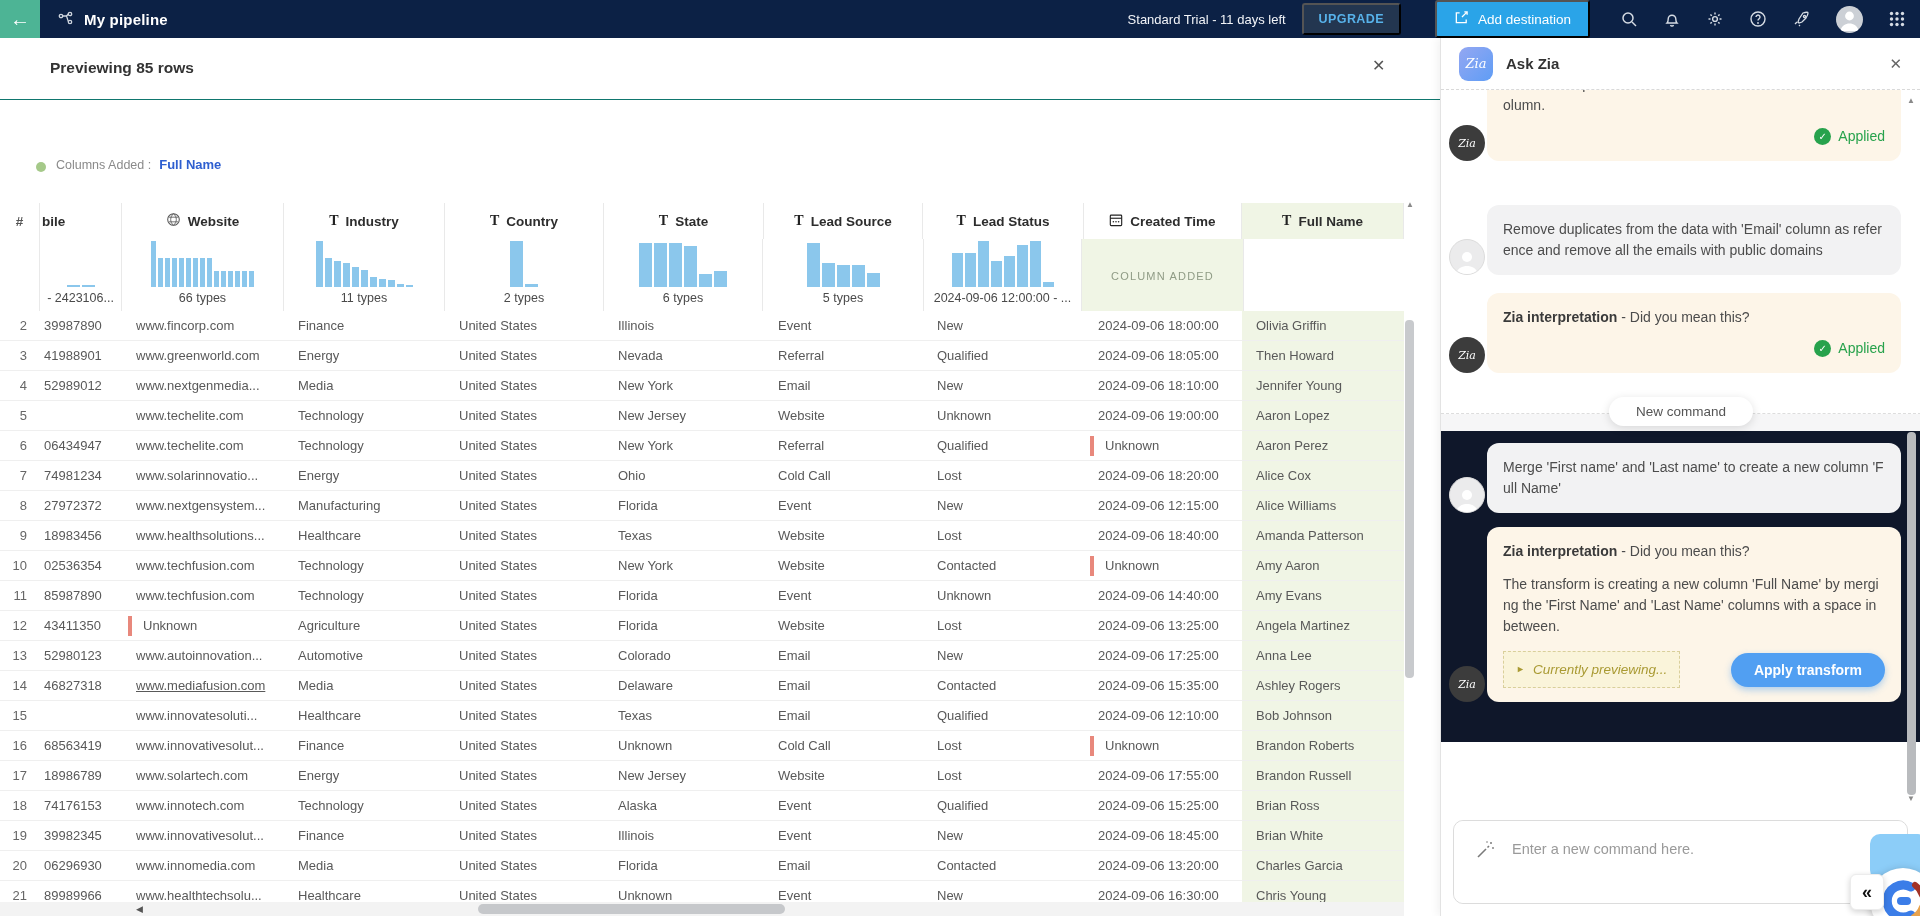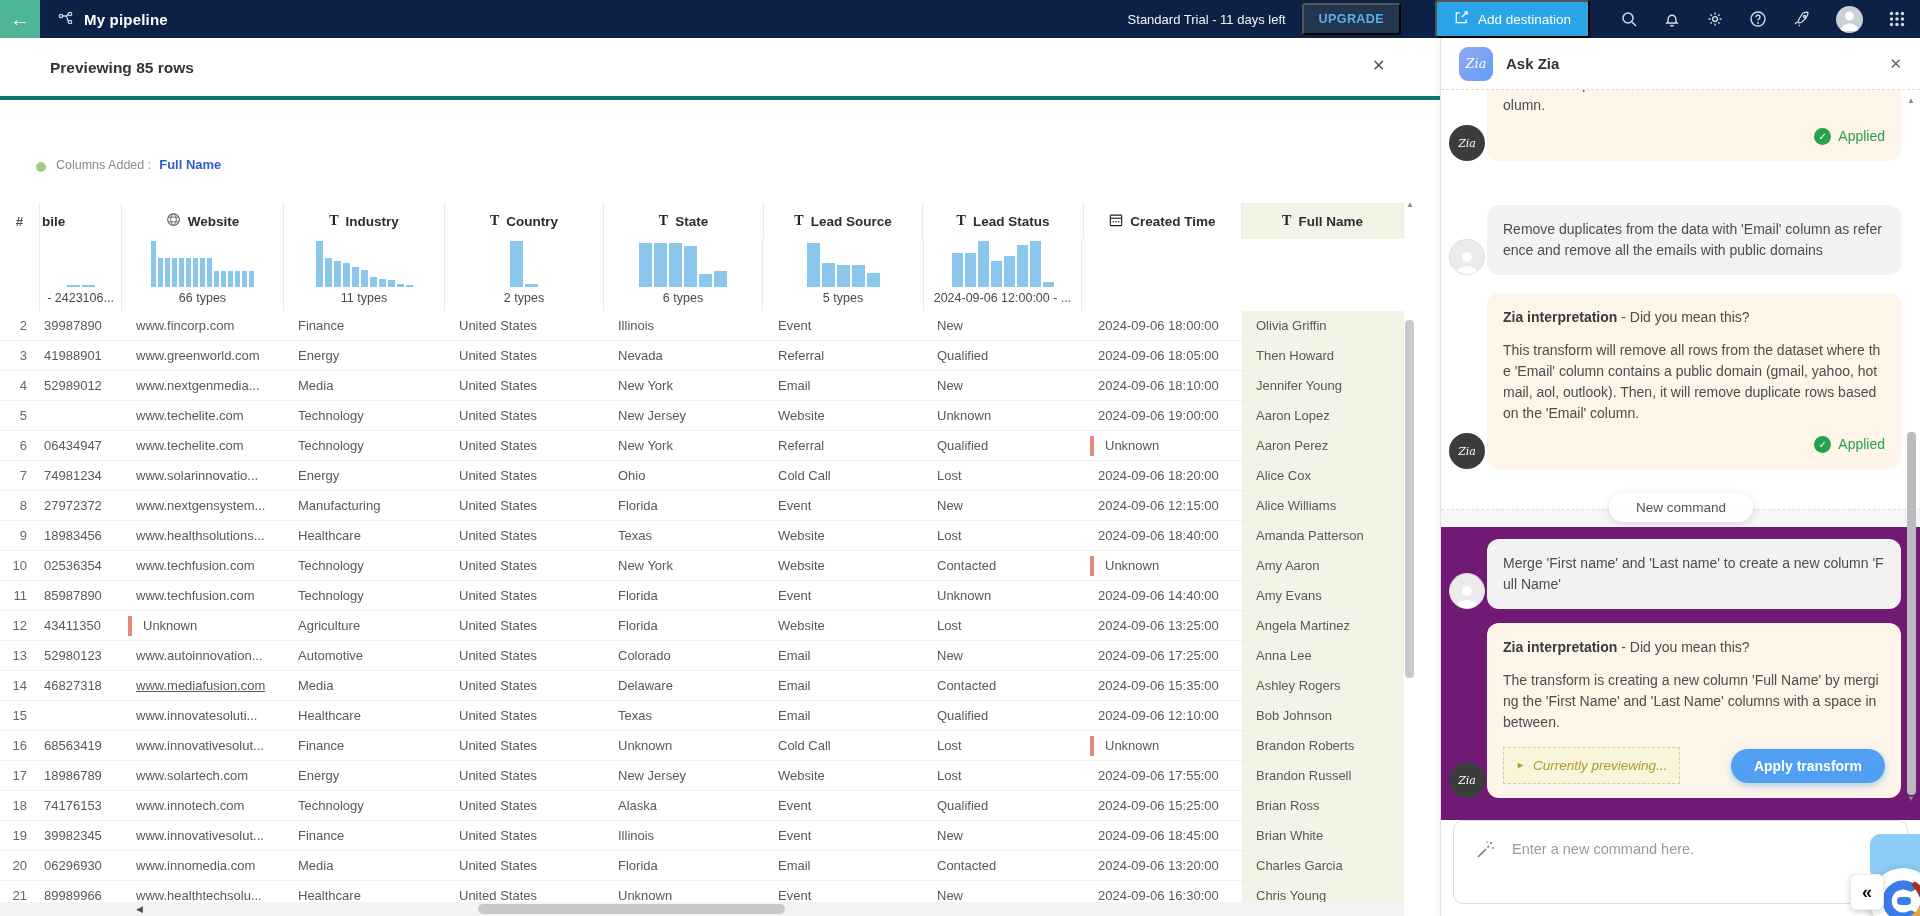--- a/index.html
+++ b/index.html
@@ -19,21 +19,21 @@
     font-weight:bold; padding:7px 15px; border-radius:3px; letter-spacing:.4px; cursor:pointer; }
   .add-dest-btn { margin-left:34px; background:#2aa4e8; color:#fff; font-size:13.5px;
     padding:8px 17px; border-radius:3px; display:flex; align-items:center; gap:9px; cursor:pointer; }
   .tb-icons { display:flex; align-items:center; gap:25px; margin-left:30px; margin-right:14px; }
   .tb-icons svg { display:block; }
   .avatar { width:27px; height:27px; border-radius:50%; background:#ccd0d6; overflow:hidden;
     display:flex; align-items:center; justify-content:center; }
 
   
   .main { position:absolute; left:0; top:38px; width:1440px; height:878px; background:#fff; }
-  .ph { position:relative; height:62px; border-bottom:4px solid #0f766e; }
+  .ph { position:relative; height:62px; border-bottom:1px solid #0f766e; }
   .ph-title { position:absolute; left:50px; top:21px; font-size:15.5px; font-weight:bold; color:#333; }
   .ph-close { position:absolute; left:1372px; top:18px; font-size:16px; color:#555; cursor:pointer; }
   .added { position:absolute; top:119px; left:36px; display:flex; align-items:flex-end; font-size:12.5px; color:#8a8a8a; }
   .added .dot { width:10px; height:10px; border-radius:50%; background:#a5c989; margin-right:10px; }
   .added .val { color:#2e5fd0; font-weight:bold; margin-left:8px; font-size:13px; }
 
   .tablewrap { position:absolute; left:0; top:158px; width:1404px; }
   .trow { display:flex; }
   .bar-row { height:7px; }
   .bar-cell { height:7px; padding-right:1px; }
@@ -94,21 +94,21 @@
   .applied-row { display:flex; justify-content:flex-end; align-items:center; gap:7px;
     margin-top:10px; color:#27a24c; font-size:14px; }
   .chk { width:17px; height:17px; border-radius:50%; background:#27a24c; color:#fff; font-size:10px;
     display:flex; align-items:center; justify-content:center; }
   .divider { position:relative; height:34px; margin-top:24px;
     background:linear-gradient(#fff 17px, #f6f6f7 17px); }
   .div-line { position:absolute; left:0; right:0; top:16px; border-top:1px dashed #ddd; }
   .div-pill { position:absolute; left:50%; transform:translateX(-50%); top:0; background:#fff;
     border-radius:17px; padding:7px 27px; font-size:13.5px; color:#555;
     box-shadow:0 2px 10px rgba(0,0,0,.13); white-space:nowrap; }
-  .sec2 { background:#701a75; padding-bottom:40px; }
+  .sec2 { background:#0f172a; padding-bottom:40px; }
   .action-row { display:flex; justify-content:space-between; align-items:center; margin-top:14px; }
   .preview-chip { border:1px dashed #d9cf9b; background:#faf4da; color:#a99a33; font-style:italic;
     font-size:13.5px; padding:7px 12px; display:flex; align-items:center; gap:8px; }
   .preview-chip .play { font-style:normal; font-size:9px; }
   .apply-btn { background:#519ff2; color:#fff; border-radius:17px; padding:9px 23px; font-size:14px;
     font-weight:bold; border:none; box-shadow:0 3px 7px rgba(80,160,240,.45); cursor:pointer; }
   .zia-scroll-up { position:absolute; right:5px; top:58px; font-size:8px; color:#8a8a8a; }
   .zia-scroll-thumb { position:absolute; right:4px; top:394px; width:9px; height:363px;
     background:#b9bbbe; border-radius:4px; cursor:pointer; }
   .zia-scroll-down { position:absolute; right:5px; top:756px; font-size:8px; color:#8a8a8a; }
@@ -384,20 +384,23 @@
             <span class="hbar" style="width: 11px; height: 34px;"></span>
             <span class="hbar" style="width: 11px; height: 46px;"></span>
             <span class="hbar" style="width: 11px; height: 26px;"></span>
             <span class="hbar" style="width: 11px; height: 31px;"></span>
             <span class="hbar" style="width: 11px; height: 42px;"></span>
             <span class="hbar" style="width: 11px; height: 46px;"></span>
             <span class="hbar" style="width: 11px; height: 5px;"></span>
           </div>
           <div class="stats-label">2024-09-06 12:00:00 - ...</div>
         </div>
+        <div class="stats-cell col-added-bg" style="width: 162px;">
+          <div class="col-added-text">COLUMN ADDED</div>
+        </div>
       </div>
       <div class="drow">
         <div class="dcell num" style="width: 40px;">
           <span>2</span>
         </div>
         <div class="dcell mob" style="width: 82px;">
           <span>39987890</span>
         </div>
         <div class="dcell" style="width: 162px;">
           <span>www.fincorp.com</span>
@@ -1086,21 +1089,20 @@
           <div class="msg-avatar user-av">
             <svg width="30" height="26" viewBox="0 0 30 26">
               <circle cx="15" cy="9" r="5" fill="#fff"></circle>
               <path d="M4 26c1.5-6 6.5-8 11-8s9.5 2 11 8z" fill="#fff"></path>
             </svg>
           </div>
         </div>
         <div class="msg" style="margin-top: 18px;">
           <div class="bubble zia-b">
             <div><b class="interp-title">Zia interpretation</b><span class="interp-sub"> - Did you mean this?</span></div>
-            <p class="interp-body">This transform will remove all rows from the dataset where the 'Email' column contains a public domain (gmail, yahoo, hotmail, aol, outlook). Then, it will remove duplicate rows based on the 'Email' column.</p>
             <div class="applied-row">
               <span class="chk">✓</span>
               <span>Applied</span>
             </div>
           </div>
           <div class="msg-avatar zia-av">Zia</div>
         </div>
       </div>
       <div class="sec2">
         <div class="divider" style="margin-top: 24px;">

